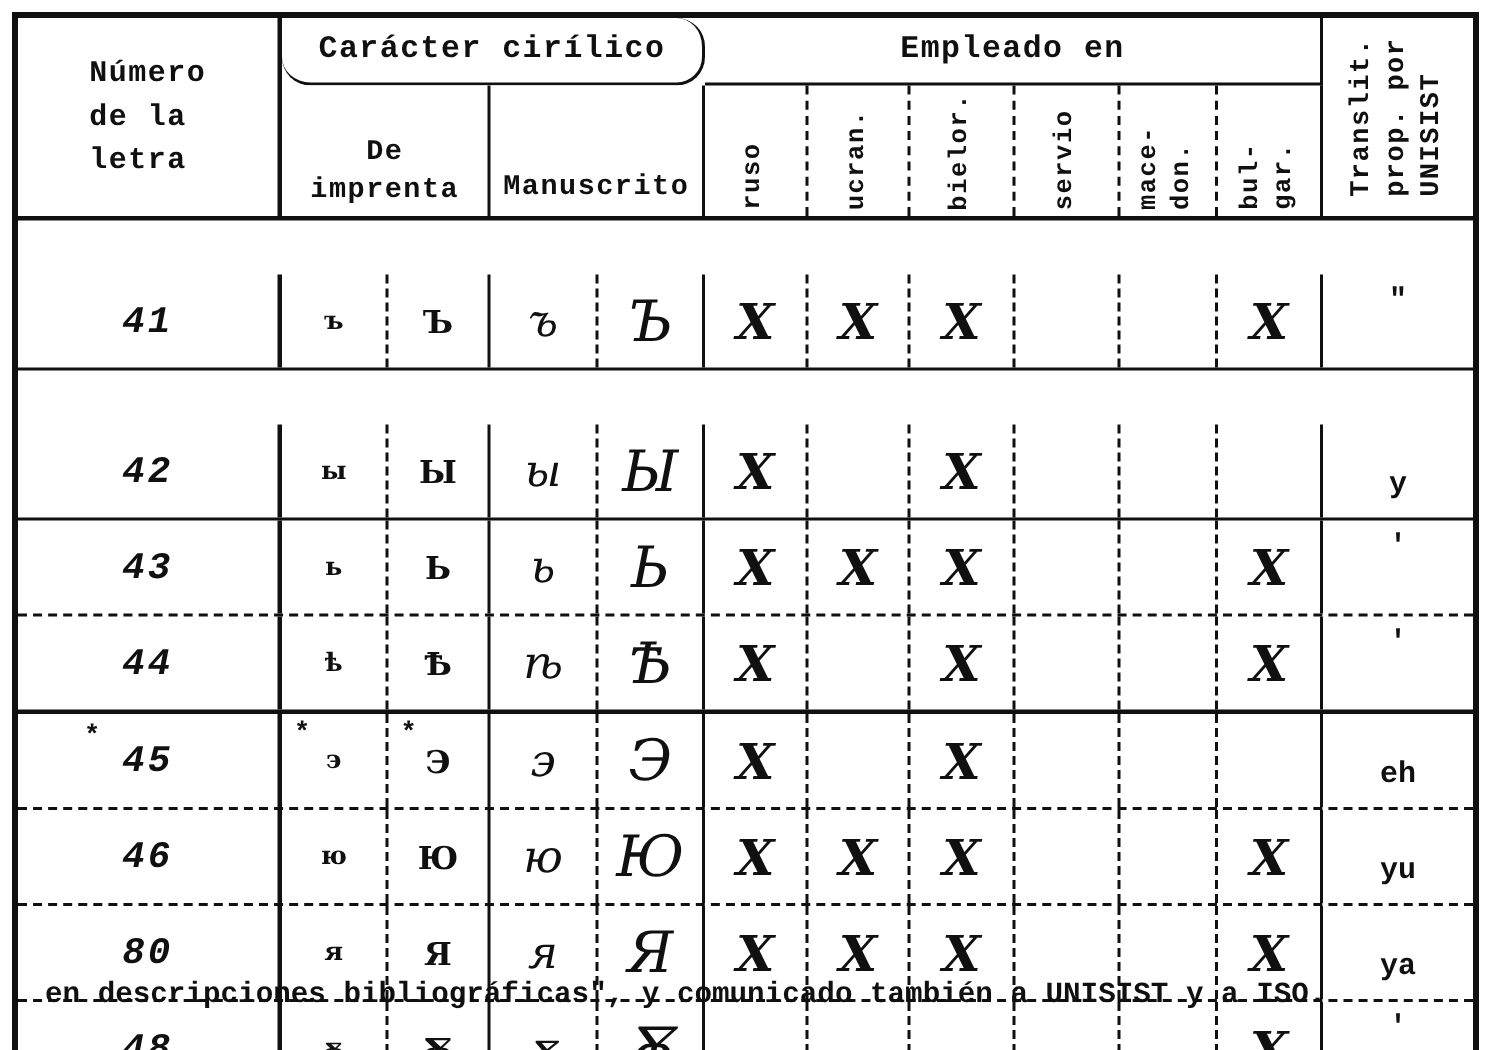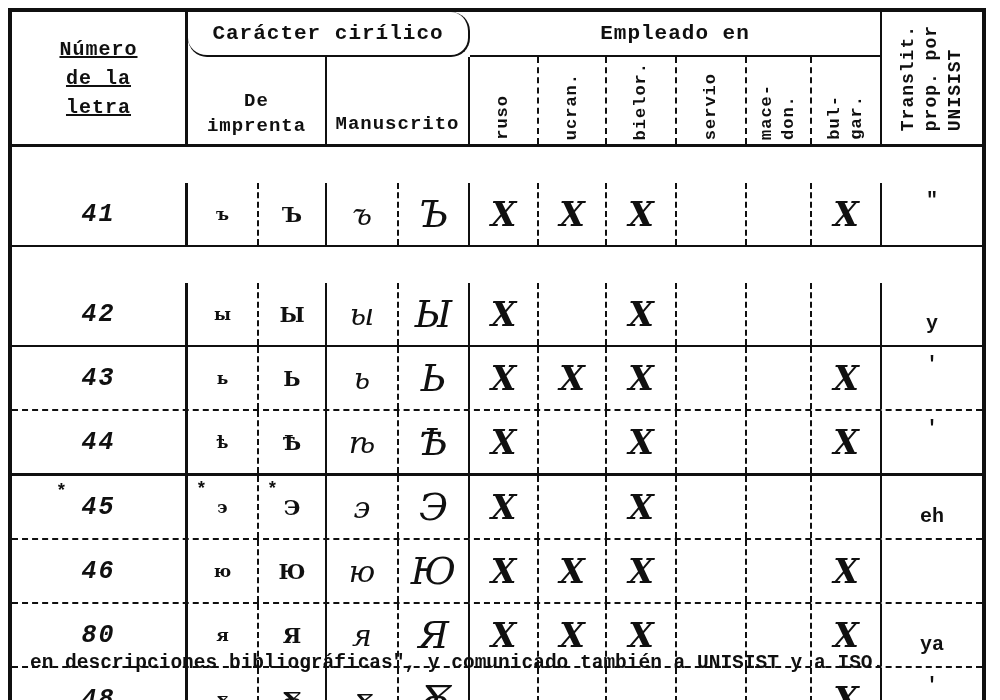--- a/index.html
+++ b/index.html
@@ -40,21 +40,21 @@
   .c5{ border-right:2px solid var(--ink); }
   .c6,.c7,.c8,.c9,.c10{ border-right:2px dashed var(--ink); }
   .c11{ border-right:2px solid var(--ink); }
   
   .row{ height:62px; }
   .sep-solid{ border-bottom:2px solid var(--ink);margin-top:36px; }
   .sep-solid3{ border-bottom:3px solid var(--ink); }
   .sep-dash{ border-bottom:2px dashed var(--ink); }
   
   .h-big{ font:700 21px "Liberation Mono", monospace; letter-spacing:1px; }
-  .h-numtxt{ font:700 20px "Liberation Mono", monospace; white-space:pre-line; line-height:1.45; text-align:center; letter-spacing:1px;text-decoration:underline; }
+  .h-numtxt{ font:700 20px "Liberation Mono", monospace; white-space:pre-line; line-height:1.45; text-align:left; letter-spacing:1px; }
   .h-sub{ font:700 19px "Liberation Mono", monospace; white-space:pre-line; line-height:1.35; text-align:center; letter-spacing:1px; }
   .vert{ font:700 17px "Liberation Mono", monospace; writing-mode:vertical-rl; transform:rotate(180deg);
          white-space:pre-line; line-height:1.3; letter-spacing:1px; }
   .h-tra .vert{ font-size:18px; }
   .numtxt{ font:700 italic 25px "Liberation Mono", monospace; letter-spacing:2px; }
   .print-low{ font:700 17px "DejaVu Serif", serif; }
   .print-cap{ font:700 21px "DejaVu Serif", serif; }
   .script-low{ font:400 italic 30px "DejaVu Serif", serif; }
   .script-cap{ font:400 italic 38px "DejaVu Serif", serif; }
   .xmark{ font:700 italic 33px "DejaVu Serif", serif; }
@@ -344,20 +344,23 @@
       </div>
     <div class="cell c9">
         <span class="xmark"></span>
       </div>
     <div class="cell c10">
         <span class="xmark"></span>
       </div>
     <div class="cell c11">
         <span class="xmark">X</span>
       </div>
+    <div class="cell t-bot">
+        <span class="translit">yu</span>
+      </div>
   </div>
 
   <div class="cols row sep-dash">
     <div class="cell c1">
         <span class="numtxt">80</span>
       </div>
     <div class="cell c2">
         <span class="print-low">я</span>
       </div>
     <div class="cell c3">

